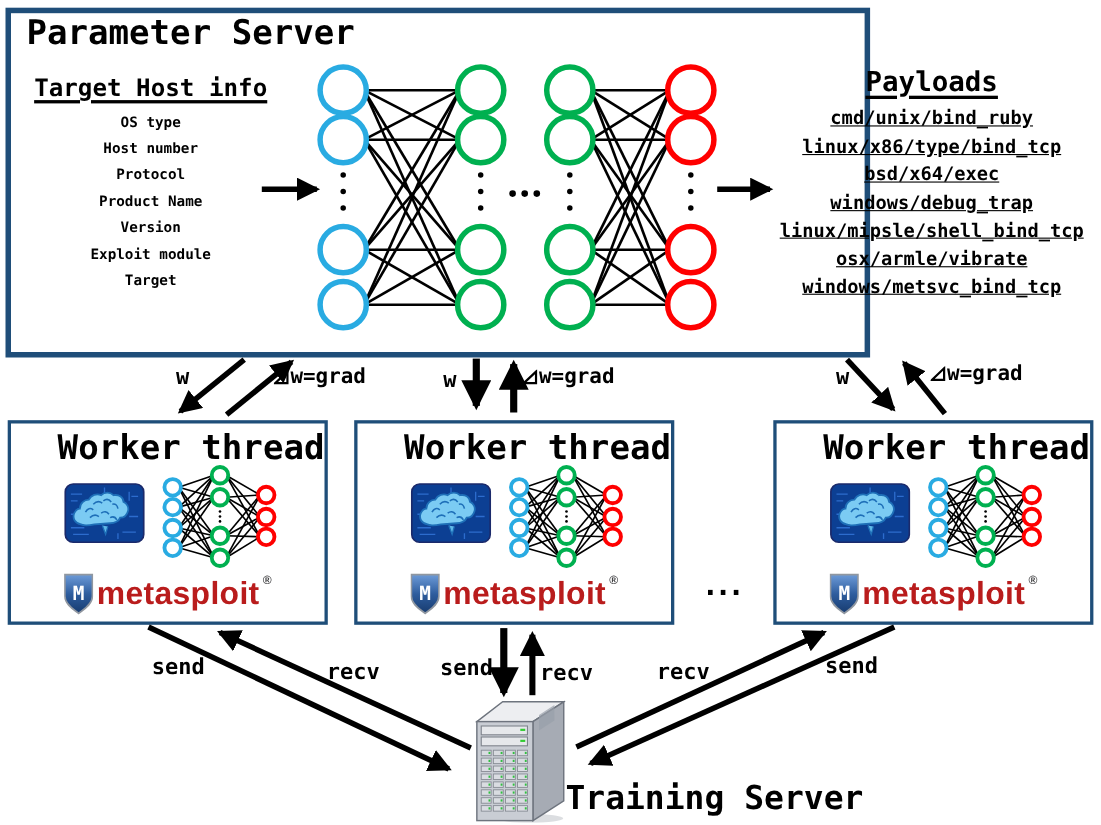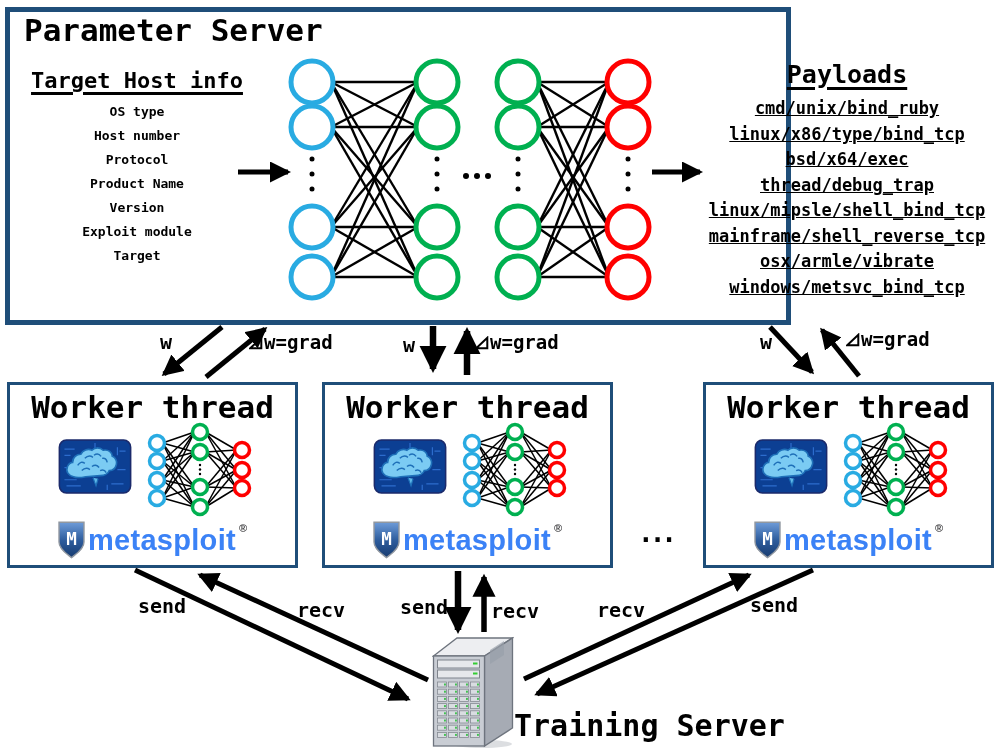--- a/index.html
+++ b/index.html
@@ -10,24 +10,24 @@
   .ps-title{position:absolute;left:14px;top:0px;font-size:31px;letter-spacing:0px;white-space:nowrap;}
   .info-block{position:absolute;text-align:center;}
   #th-block{left:2px;top:56px;width:250px;}
   #pl-block{left:692px;top:48px;width:290px;}
   .block-heading{text-decoration:underline;text-decoration-thickness:2.5px;text-underline-offset:4px;margin-bottom:7px;white-space:nowrap;}
   #th-block .block-heading{font-size:22px;}
   #pl-block .block-heading{font-size:25px;}
   .th-item{font-size:13px;line-height:24px;white-space:nowrap;}
   .pl-item{font-size:17px;line-height:25.5px;white-space:nowrap;text-decoration:underline;}
   .worker{position:absolute;width:291px;height:186px;border-width:3.5px;top:382px;}
-  .worker-title{position:absolute;left:0;right:0;top:4px;text-align:center;font-size:31px;white-space:nowrap;}
+  .worker-title{position:absolute;left:0;right:0;top:4px;text-align:right;font-size:31px;white-space:nowrap;}
   .brain{position:absolute;left:48px;top:54px;}
   .ms-logo{position:absolute;left:0;right:0;top:136px;display:flex;justify-content:center;align-items:flex-start;gap:3px;}
-  .ms-text{font-family:"Liberation Sans","DejaVu Sans",sans-serif;font-weight:700;font-size:29px;line-height:38px;color:#3b82f6;letter-spacing:0.3px;}
+  .ms-text{font-family:"Liberation Sans","DejaVu Sans",sans-serif;font-weight:700;font-size:29px;line-height:38px;color:#b91c1c;letter-spacing:0.3px;}
   .ms-reg{font-family:"Liberation Sans",sans-serif;font-size:11px;line-height:14px;color:#3E3E40;}
   #fx{position:absolute;left:0;top:0;z-index:5;pointer-events:none;}
   .lbl{position:absolute;z-index:6;font-size:20px;white-space:nowrap;display:flex;align-items:flex-end;gap:1px;}
   .lbl svg{margin-bottom:3px;}
   #workers-ellipsis{position:absolute;left:638px;top:518px;font-size:26px;letter-spacing:-4px;z-index:2;}
   #server-icon{position:absolute;left:432px;top:636px;z-index:2;}
   #training-label{position:absolute;left:494px;top:708px;font-size:30px;white-space:nowrap;z-index:2;margin-left:20px;}
 </style>
 </head>
 <body>
@@ -49,23 +49,22 @@
           <div class="th-item">Target</div>
         </div>
     </div>
 
     <div class="info-block" id="pl-block">
       <div class="block-heading">Payloads</div>
       <div>
           <div class="pl-item">cmd/unix/bind_ruby</div>
           <div class="pl-item">linux/x86/type/bind_tcp</div>
           <div class="pl-item">bsd/x64/exec</div>
-          <div class="pl-item">thread/debug_trap</div>
+          <div class="pl-item">windows/debug_trap</div>
           <div class="pl-item">linux/mipsle/shell_bind_tcp</div>
-          <div class="pl-item">mainframe/shell_reverse_tcp</div>
           <div class="pl-item">osx/armle/vibrate</div>
           <div class="pl-item">windows/metsvc_bind_tcp</div>
         </div>
     </div>
   </div>
 
   <div id="workers-host">
       <div class="box worker" style="left: 7px; border-color: rgb(31, 78, 121);">
       <div class="worker-title">Worker thread</div>
       <svg class="brain" viewBox="0 0 72 54" width="74" height="55">

